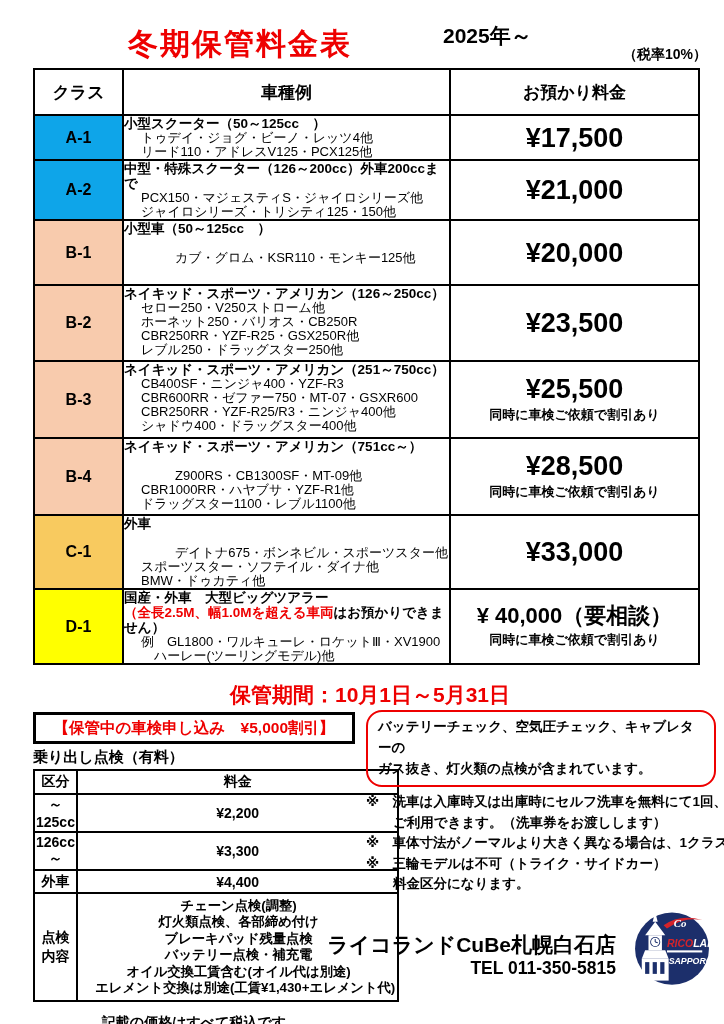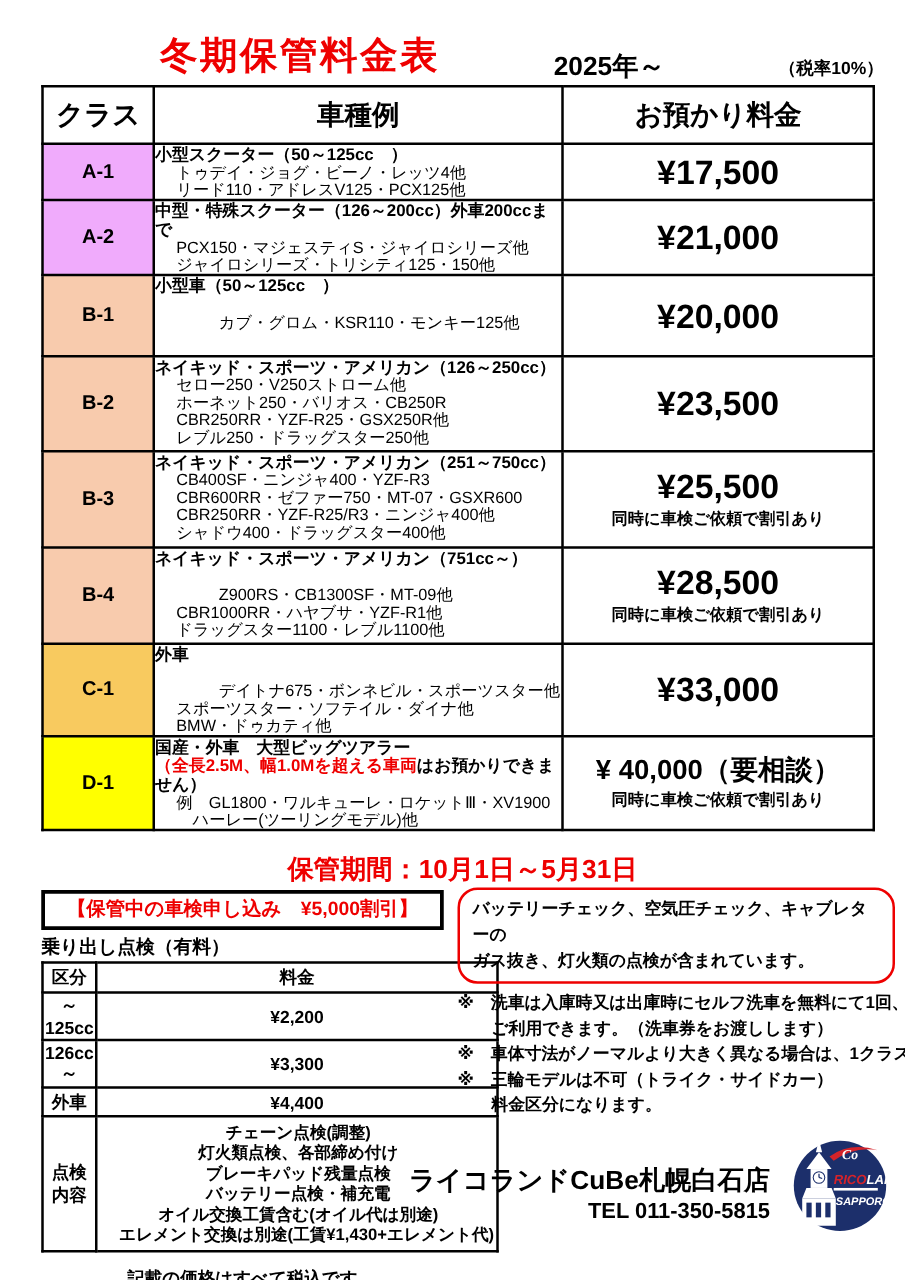--- a/index.html
+++ b/index.html
@@ -3,32 +3,32 @@
 <meta charset="utf-8">
 <style>
   html,body{margin:0;padding:0;background:#e8e8e8;}
   .sheet{
     position:relative;width:724px;height:1024px;background:#ffffff;
     font-family:"Liberation Sans","DejaVu Sans",sans-serif;color:#000;
     margin:0 auto;overflow:hidden;text-decoration:underline;
   }
   
   .title{position:absolute;left:128px;top:24px;font-size:30px;font-weight:bold;color:#ee0000;letter-spacing:2px;}
-  .year{position:absolute;left:443px;top:39px;font-size:21px;font-weight:bold;}
+  .year{position:absolute;left:443px;top:22px;font-size:21px;font-weight:bold;}
   .tax-note{position:absolute;left:623px;top:46px;font-size:14px;font-weight:bold;}
   
   table{border-collapse:collapse;}
   .main-table{position:absolute;left:33px;top:68px;}
   .main-table th,.main-table td{border:2px solid #000;padding:0;}
-  .main-table th{height:44px;font-size:22px;font-weight:bold;background:#fff;}
+  .main-table th{height:44px;font-size:17px;font-weight:bold;background:#fff;}
   .col-class{width:87px;}
   .col-model{width:325px;}
   .col-price{width:247px;}
   .cls{text-align:center;vertical-align:middle;font-size:16px;font-weight:bold;}
-  .cls-a{background:#f0abfc;}
+  .cls-a{background:#0ea5e9;}
   .cls-b{background:#f8cbad;}
   .cls-c{background:#f8ca5f;}
   .cls-d{background:#ffff00;}
   .model{vertical-align:top;padding:1px 4px 0 4px;}
   .model .cat{font-size:13.5px;font-weight:bold;line-height:15px;}
   .model .ex{font-size:13px;line-height:14px;padding-left:6px;margin-left:11px;}
   .model .gap{margin-top:15px;padding-left:40px;}
   .model .warn{font-size:13.5px;font-weight:bold;line-height:15px;}
   .model .warn .red{color:#ee0000;}
   .price{vertical-align:middle;text-align:center;}

